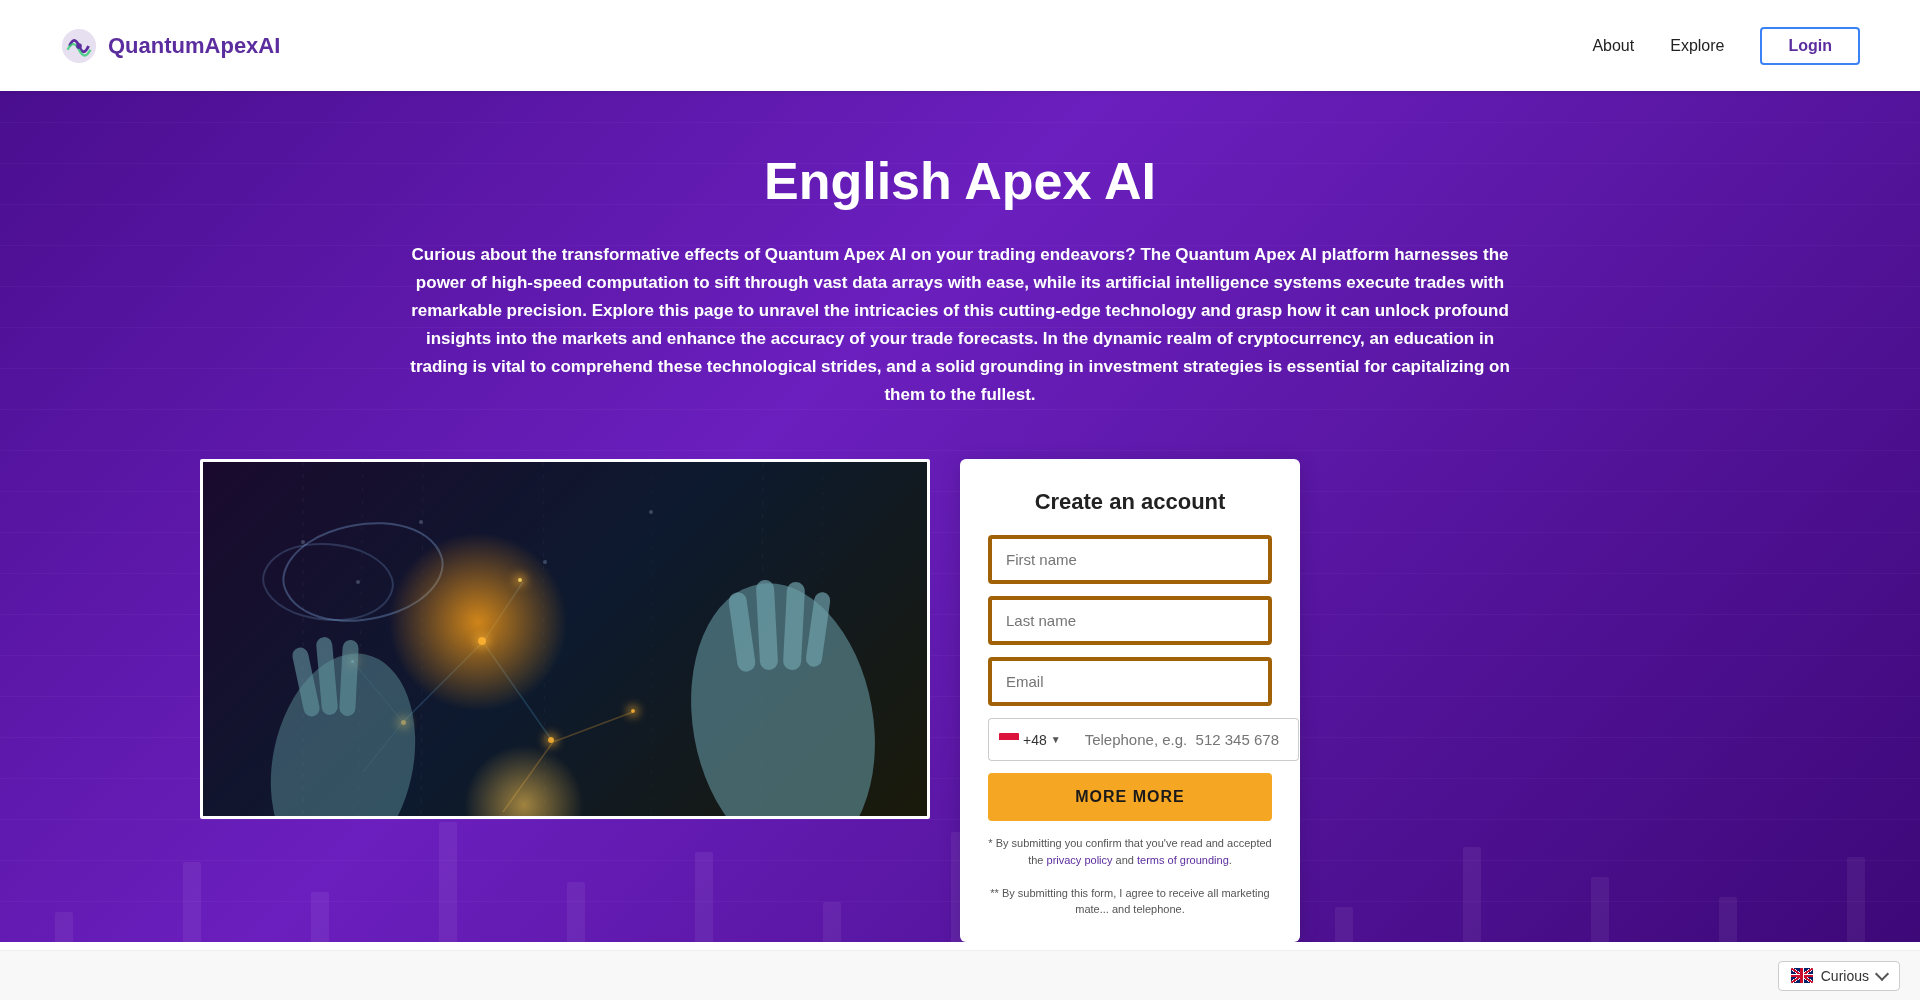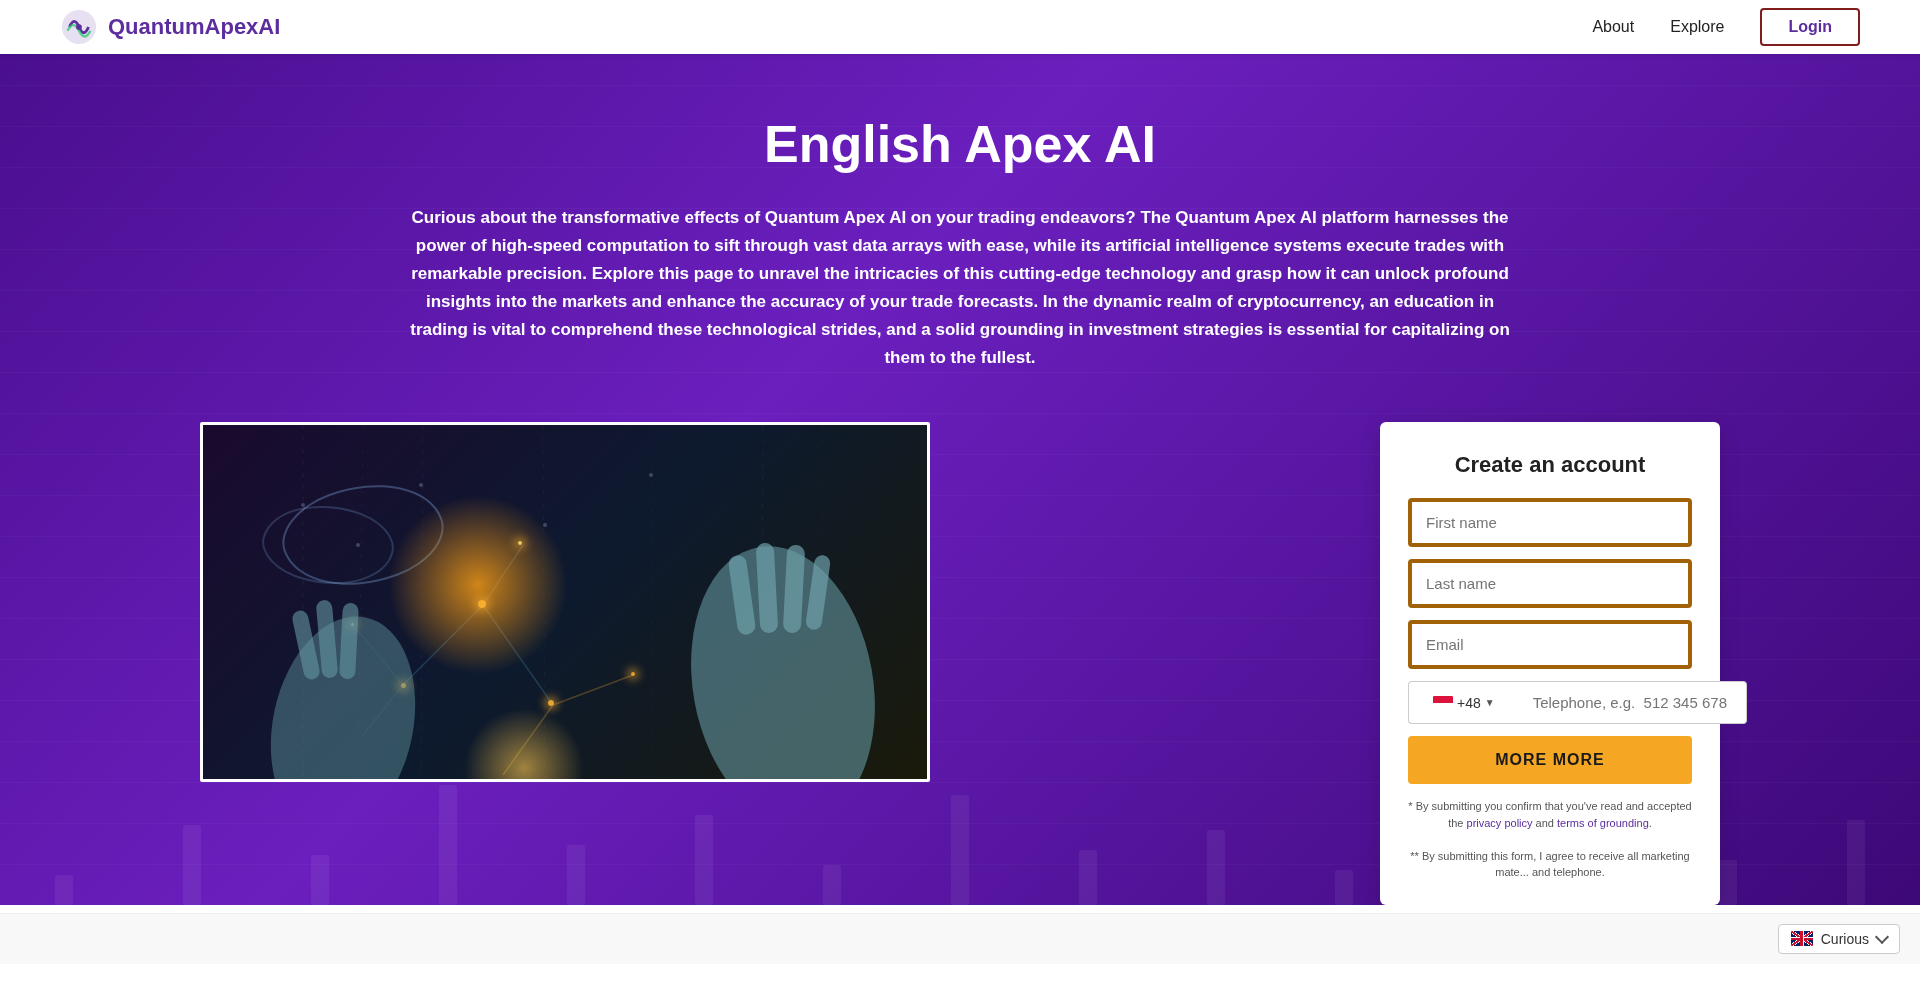--- a/index.html
+++ b/index.html
@@ -4,21 +4,21 @@
   <style>
     * { margin: 0; padding: 0; box-sizing: border-box; }
     body { font-family: 'Arial', sans-serif; background: #fff; overflow-x: hidden; }
 
     
     .navbar {
       display: flex;
       align-items: center;
       justify-content: space-between;
       padding: 0 60px;
-      height: 54px;
+      height: 91px;
       background: #fff;
       box-shadow: 0 1px 4px rgba(0,0,0,0.1);
       position: relative;
       z-index: 10;
     }
     .navbar-logo {
       display: flex;
       align-items: center;
       gap: 10px;
       text-decoration: none;
@@ -36,21 +36,21 @@
       display: flex;
       align-items: center;
       gap: 36px;
     }
     .navbar-link {
       text-decoration: none;
       color: #222;
       font-size: 16px;
     }
     .navbar-login {
-      border: 2px solid #7f1d1d;
+      border: 2px solid #3b82f6;
       color: #5b2d9e;
       padding: 8px 26px;
       font-size: 16px;
       font-weight: 600;
       background: transparent;
       cursor: pointer;
       border-radius: 4px;
     }
 
     
@@ -103,21 +103,21 @@
       line-height: 1.65;
       max-width: 1100px;
       margin: 0 auto 50px auto;
       position: relative;
       z-index: 2;
     }
     .hero-bottom {
       display: flex;
       gap: 30px;
       align-items: flex-start;
-      justify-content: space-between;
+      justify-content: flex-start;
       position: relative;
       z-index: 2;
       padding-bottom: 0;
     }
     
     .hero-image-wrap {
       width: 730px;
       min-width: 730px;
       border: 3px solid #fff;
       overflow: hidden;
@@ -210,21 +210,21 @@
       gap: 0;
       margin-bottom: 12px;
     }
     .phone-country {
       display: flex;
       align-items: center;
       gap: 4px;
       border: 1px solid #ccc;
       border-right: none;
       border-radius: 4px 0 0 4px;
-      padding: 12px 24px;
+      padding: 12px 10px;
       font-size: 14px;
       color: #333;
       cursor: pointer;
       background: #fff;
       white-space: nowrap;
     }
     .phone-country-flag {
       width: 20px;
       height: 14px;
       display: inline-block;

